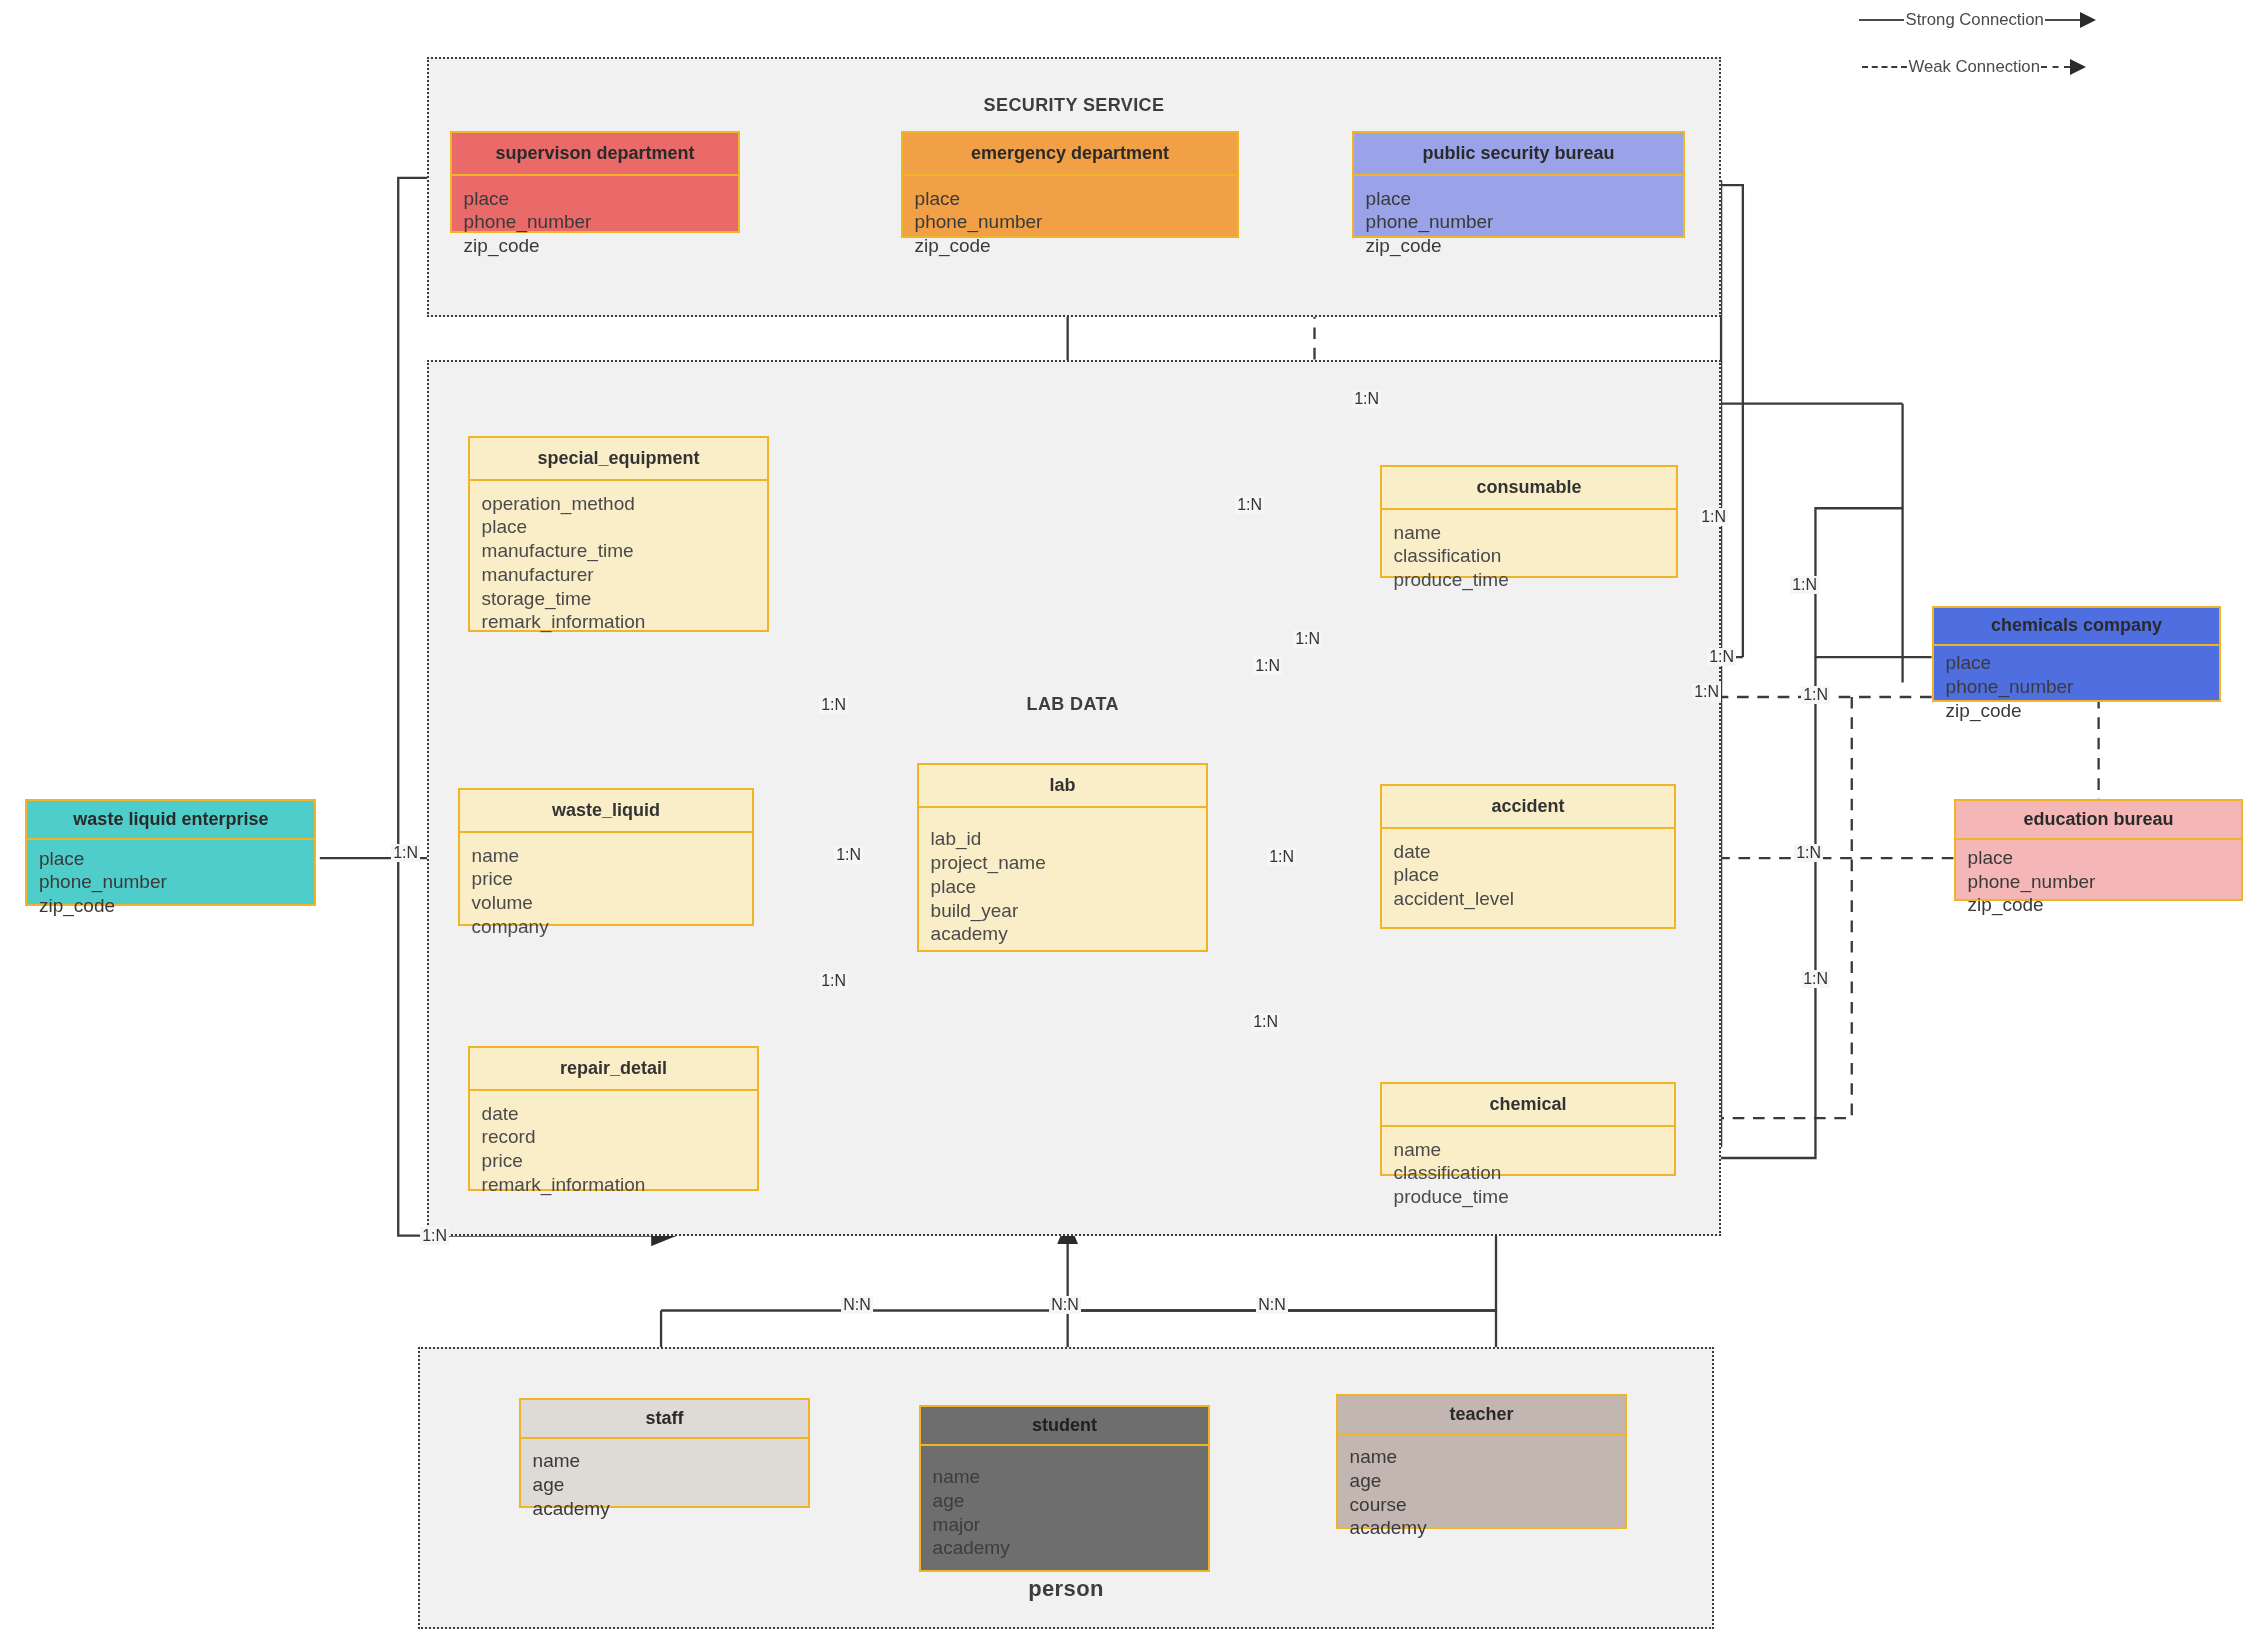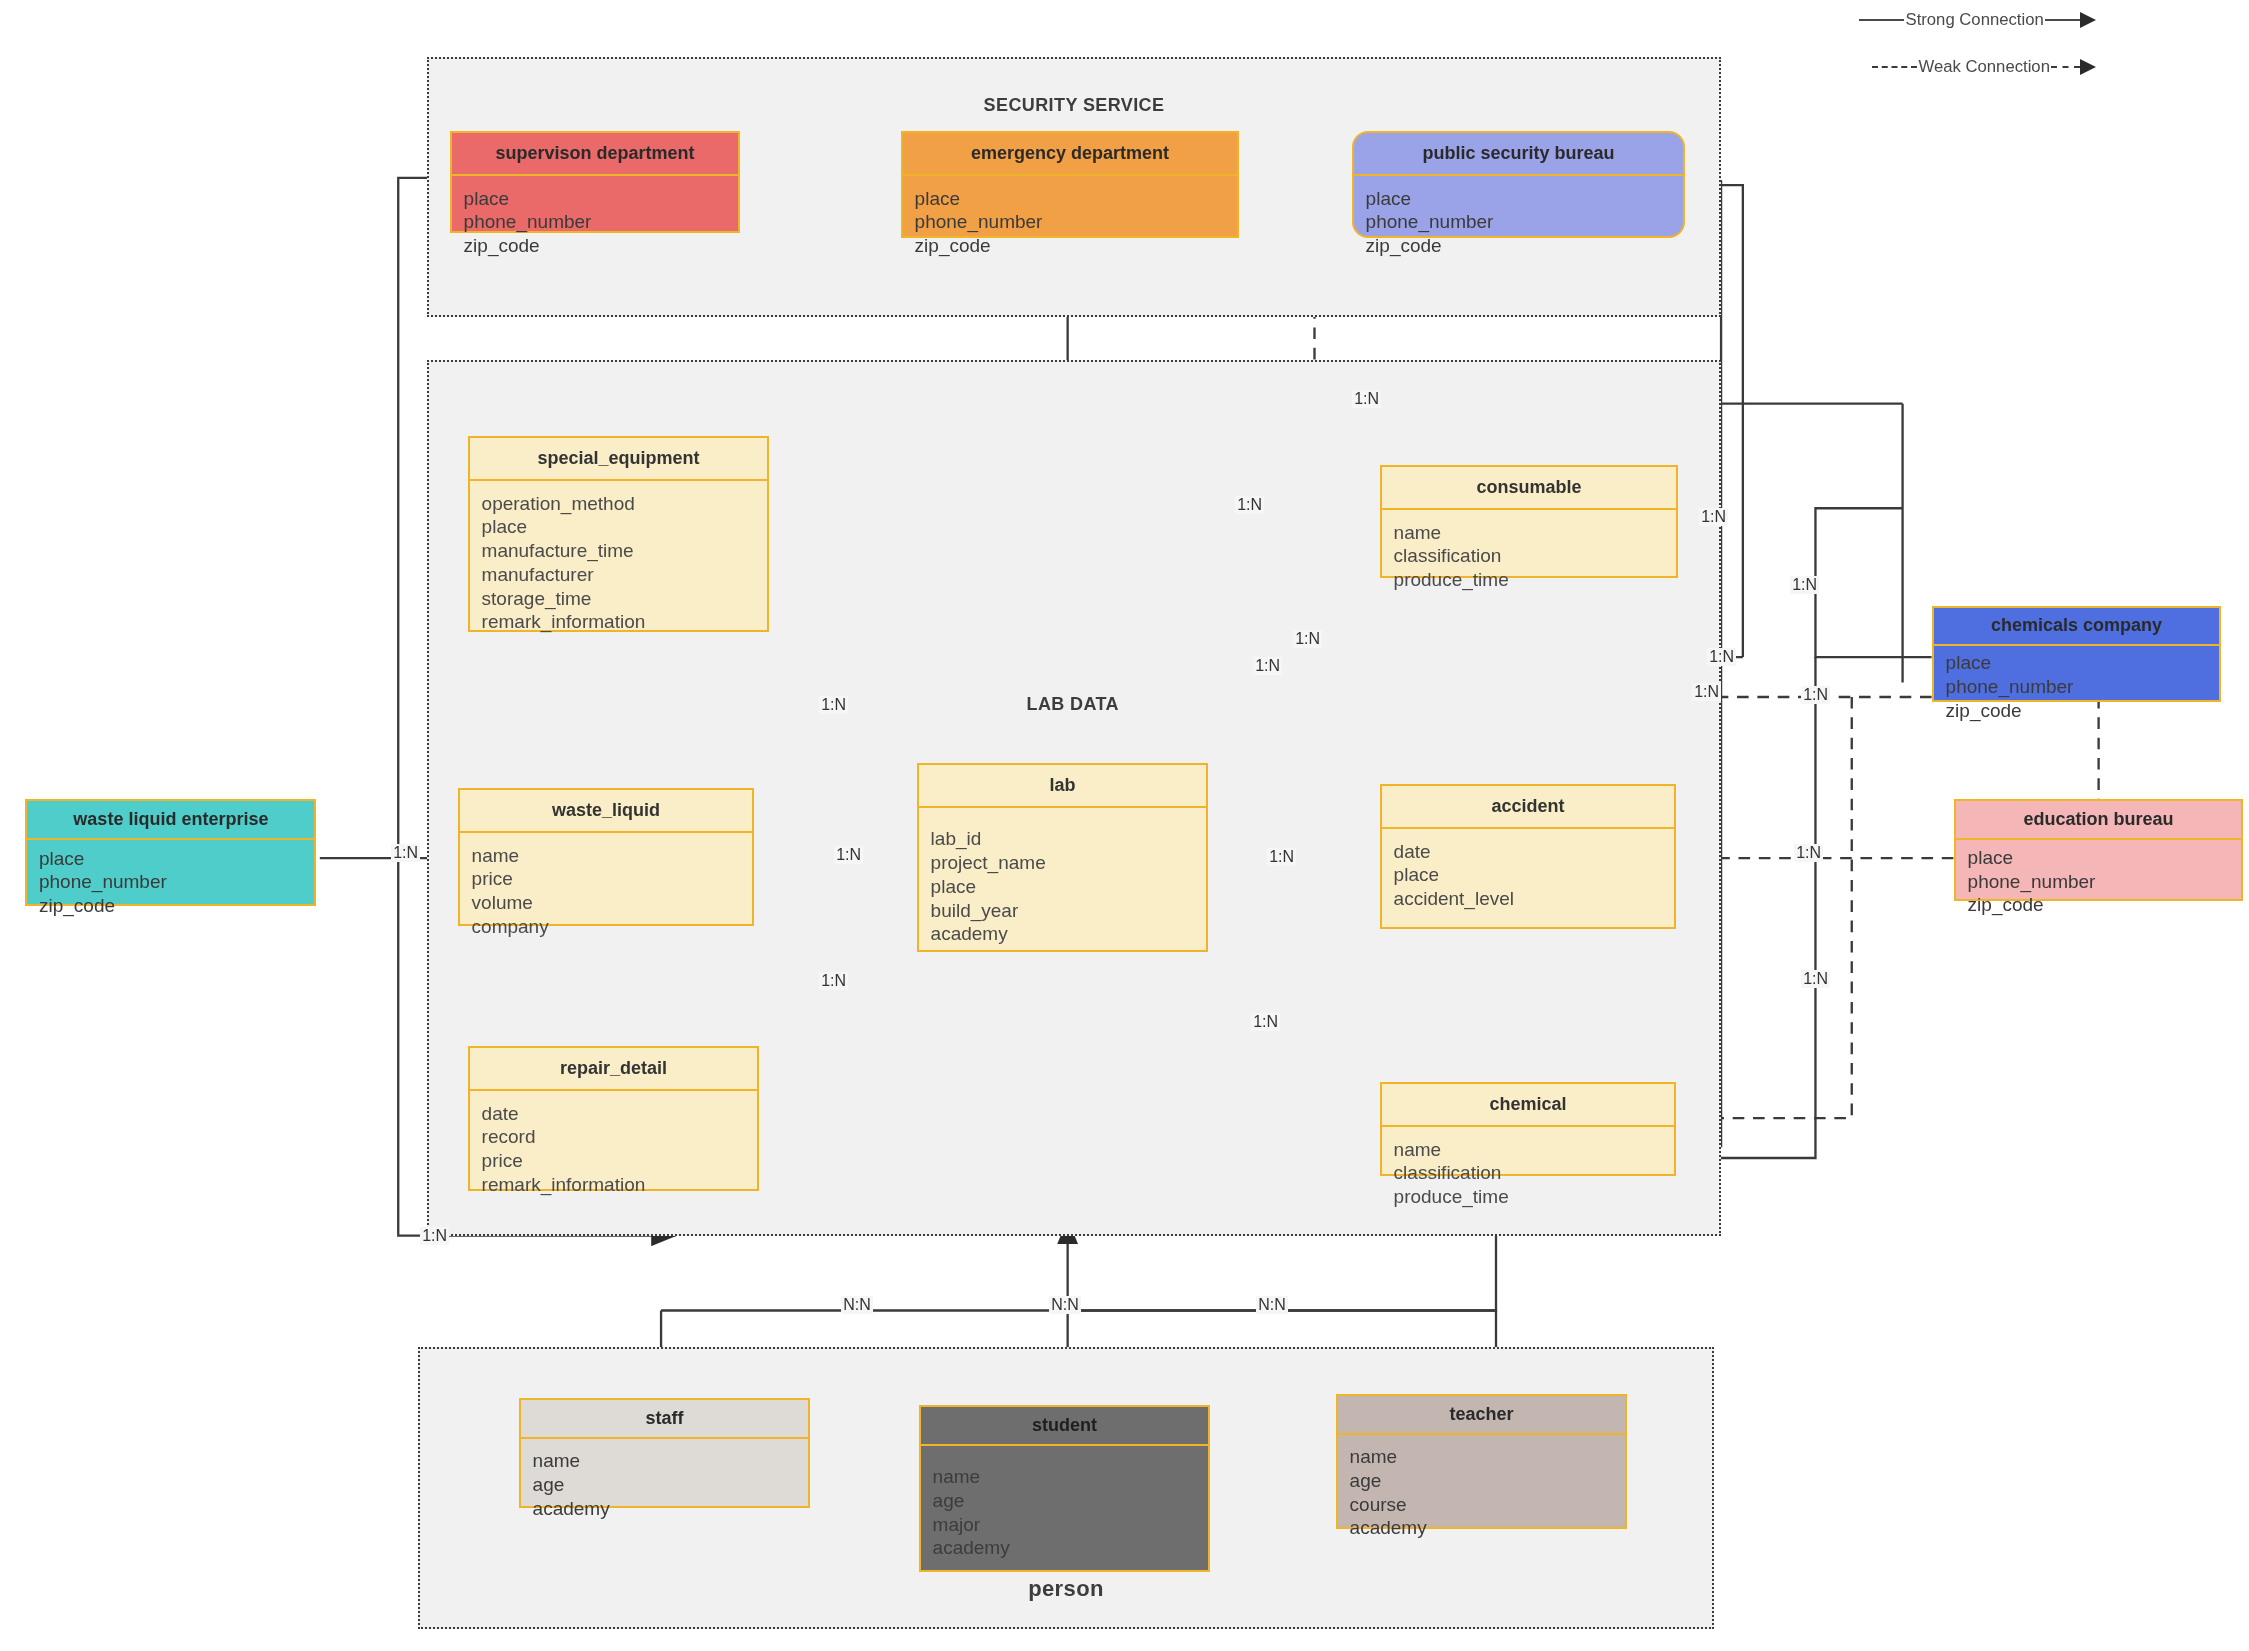--- a/index.html
+++ b/index.html
@@ -70,21 +70,21 @@
   }
   .entity .ent-attrs div {
     font-size: 19px;
     color: #4a4a4a;
     line-height: 1.25;
     white-space: nowrap;
   }
   
   .ent-red      { background: #ea6a6a; }
   .ent-orange   { background: #f2a046; }
-  .ent-purple   { background: #9aa3e8; border-radius: 16px; }
+  .ent-purple   { background: #9aa3e8; }
   .ent-blue     { background: #4f6fe0; }
   .ent-pink     { background: #f4b6b6; }
   .ent-teal     { background: #4fcdca; }
   .ent-lightgray{ background: #dedad5; }
   .ent-darkgray { background: #6e6e6e; }
   .ent-taupe    { background: #c3b6b1; }
   .ent-red .ent-title, .ent-orange .ent-title, .ent-purple .ent-title,
   .ent-blue .ent-title, .ent-pink .ent-title, .ent-teal .ent-title,
   .ent-lightgray .ent-title, .ent-darkgray .ent-title, .ent-taupe .ent-title {
     color: #2a2a2a;
@@ -412,21 +412,21 @@
   <span class="card" style="left:1049px; top:1296px;">N:N</span>
   <span class="card" style="left:1256px; top:1296px;">N:N</span>
 
   <div class="legend" style="left:1859px; top:0px; width:385px; height:87px;">
     <div class="legend-row" style="left:0px; top:10.2px;">
       <span class="legend-line-solid"></span>
       <span class="legend-label">Strong Connection</span>
       <span class="legend-line-solid-short"></span>
       <span class="legend-arrow"></span>
     </div>
-    <div class="legend-row" style="left:13px; top:57px;">
+    <div class="legend-row" style="left:3px; top:57px;">
       <span class="legend-line-dash"></span>
       <span class="legend-label">Weak Connection</span>
       <span class="legend-line-dash-short"></span>
       <span class="legend-arrow"></span>
     </div>
   </div>
 
 </div>
 
 

